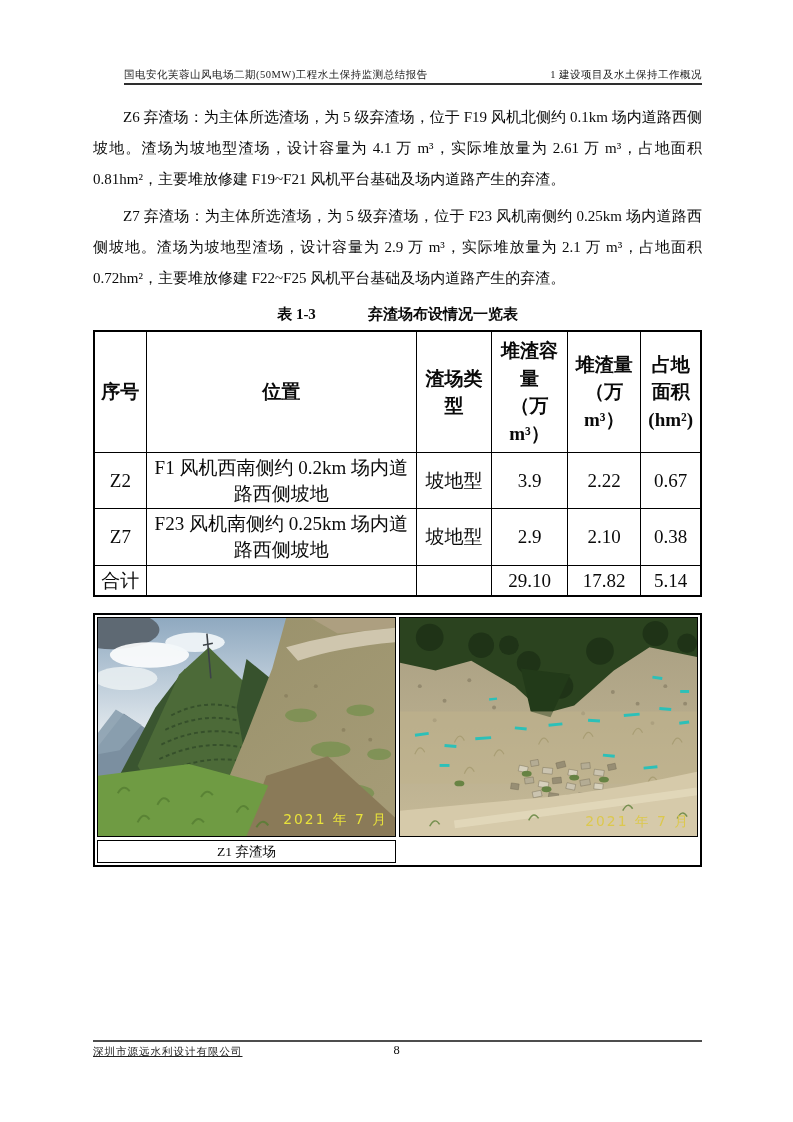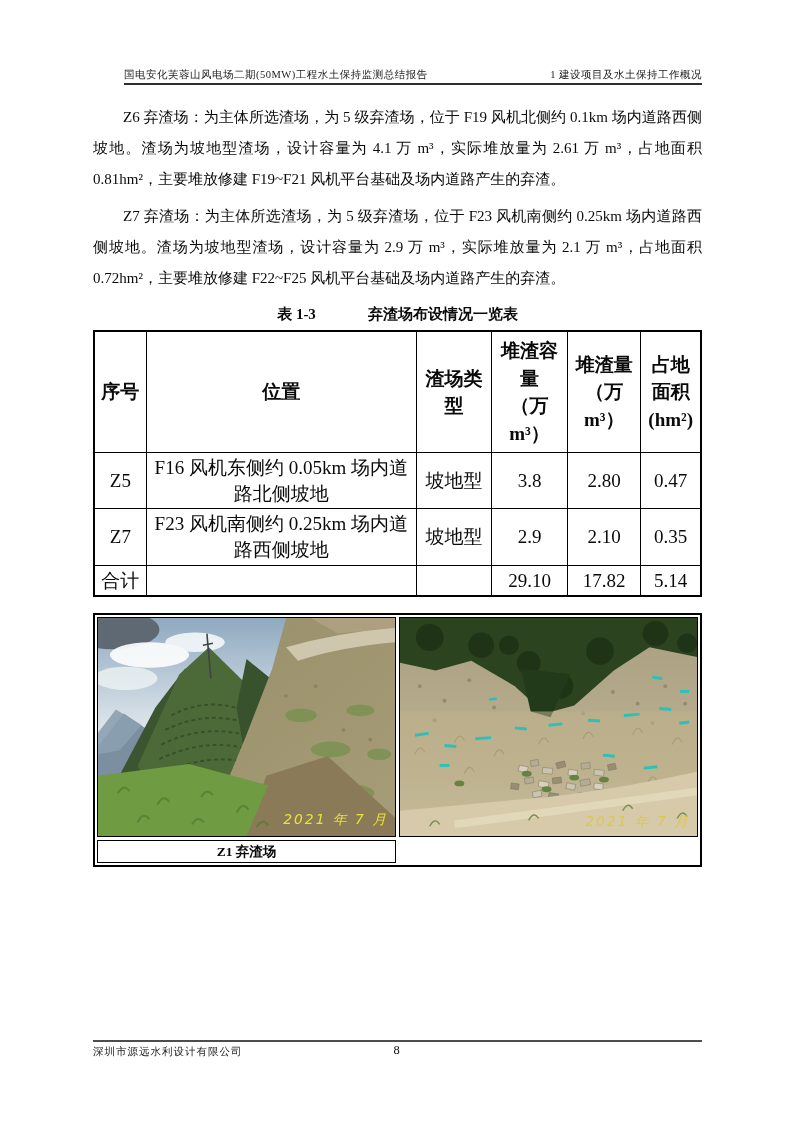--- a/index.html
+++ b/index.html
@@ -28,28 +28,28 @@
     font-size:19px;border:2px solid #000;color:#0a0a0a;
   }
   table.waste th,table.waste td{
     border:1px solid #000;text-align:center;vertical-align:middle;
     padding:2px 2px;overflow:hidden;
   }
   table.waste th{font-weight:bold;line-height:1.45;padding:5px 2px;}
   table.waste td{height:21px;line-height:1.35;}
   .photo-figure{margin-top:16px;border:2px solid #000;padding:2px;background:#fff;}
   .photo-grid{display:grid;grid-template-columns:1fr 1fr;gap:3px;}
-  .photo-cell{border:1px solid #000;height:218px;overflow:hidden;background:#c4b5fd;font-style:italic;}
+  .photo-cell{border:1px solid #000;height:218px;overflow:hidden;background:#c4b5fd;}
   .photo-cell svg{display:block;width:100%;height:100%;}
   .caption-cell{
     border:1px solid #000;height:21px;display:flex;align-items:center;justify-content:center;
-    font-weight:bold;font-size:13.5px;color:#0a0a0a;
+    font-weight:normal;font-size:13.5px;color:#0a0a0a;
   }
   .footer-rule{position:absolute;left:93px;right:91px;top:1040px;border-top:2px solid #4d4d4d;}
-  .footer-company{position:absolute;left:93px;top:1045px;font-size:10.5px;color:#222;letter-spacing:1px;}
+  .footer-company{position:absolute;left:93px;top:1045px;font-size:10.5px;color:#222;letter-spacing:1px;text-decoration:underline;}
   .page-num{position:absolute;left:0;right:0;top:1043px;text-align:center;font-size:12.5px;color:#111;}
   .datestamp-text{font-family:"DejaVu Sans","Liberation Sans",sans-serif;}
 </style>
 </head>
 <body>
 
 <div>
 
   <div class="header">
     <span>国电安化芙蓉山风电场二期(50MW)工程水土保持监测总结报告</span>
@@ -79,34 +79,34 @@
           <th>序号</th>
           <th>位置</th>
           <th>渣场类型</th>
           <th><span>堆渣容量</span><br><span>（万 m³）</span></th>
           <th><span>堆渣量</span><br><span>（万 m³）</span></th>
           <th><span>占地面积</span><br><span>(hm²)</span></th>
         </tr>
       </thead>
       <tbody>
           <tr>
-            <td>Z5</td>
-            <td>F16 风机东侧约 0.05km 场内道路北侧坡地</td>
+            <td>Z2</td>
+            <td>F1 风机西南侧约 0.2km 场内道路西侧坡地</td>
             <td>坡地型</td>
-            <td>3.8</td>
-            <td>2.80</td>
-            <td>0.47</td>
+            <td>3.9</td>
+            <td>2.22</td>
+            <td>0.67</td>
           </tr>
           <tr>
             <td>Z7</td>
             <td>F23 风机南侧约 0.25km 场内道路西侧坡地</td>
             <td>坡地型</td>
             <td>2.9</td>
             <td>2.10</td>
-            <td>0.35</td>
+            <td>0.38</td>
           </tr>
           <tr>
             <td>合计</td>
             <td></td>
             <td></td>
             <td>29.10</td>
             <td>17.82</td>
             <td>5.14</td>
           </tr>
         </tbody>

